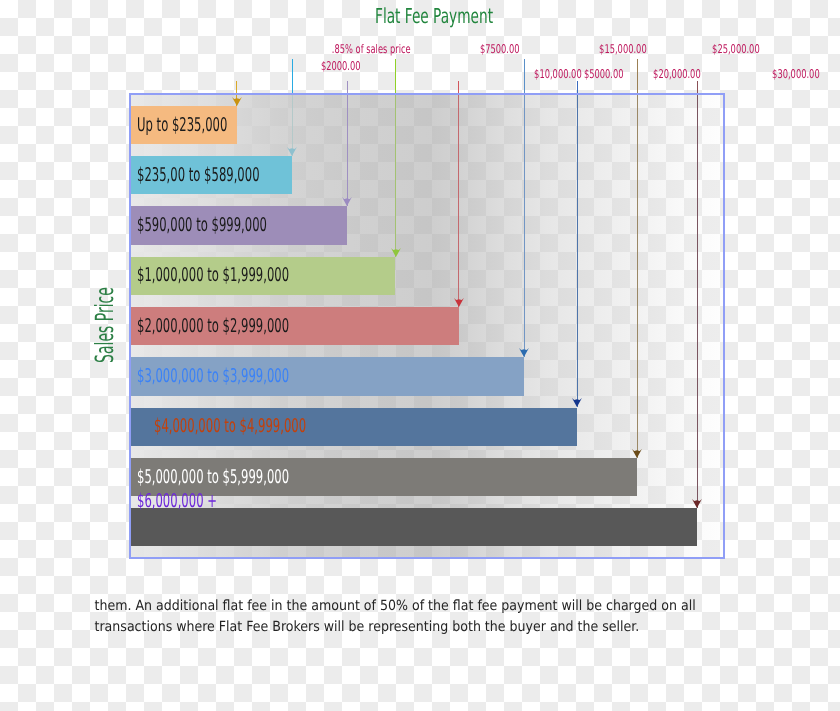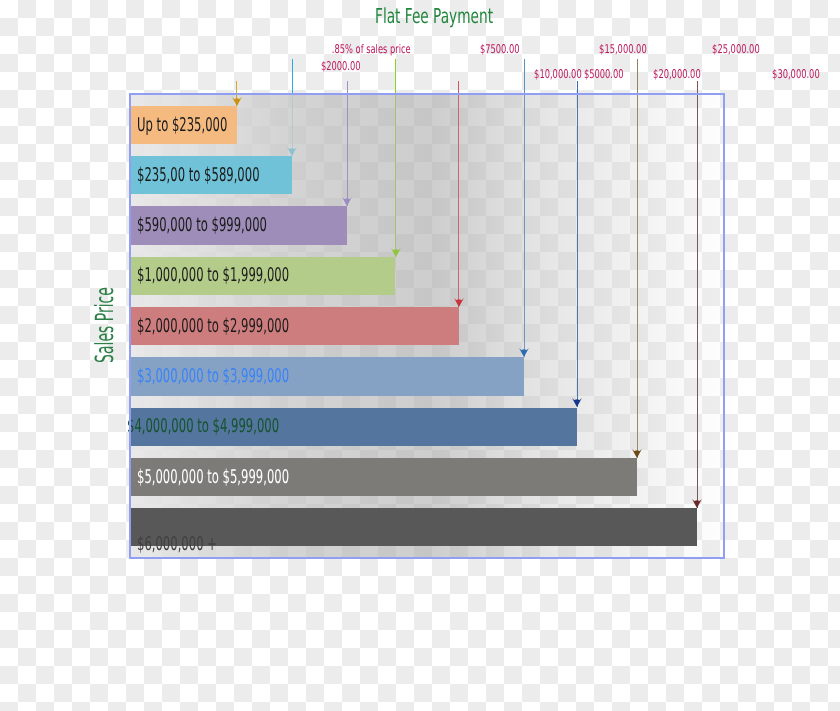--- a/index.html
+++ b/index.html
@@ -94,23 +94,23 @@
 <div class="bar" style="top:457.8px;width:505.8px;background:#7D7B77"></div>
 <div class="bar" style="top:508.1px;width:565.9px;background:#585858"></div>
 </div>
 <div id="bar-labels">
 <div class="bar-label" style="top:105.7px;left:131.3px;color:#1a1a1a"><span>Up to $235,000</span></div>
 <div class="bar-label" style="top:156.0px;left:131.3px;color:#1a1a1a"><span>$235,00 to $589,000</span></div>
 <div class="bar-label" style="top:206.3px;left:131.3px;color:#1a1a1a"><span>$590,000 to $999,000</span></div>
 <div class="bar-label" style="top:256.6px;left:131.3px;color:#1a1a1a"><span>$1,000,000 to $1,999,000</span></div>
 <div class="bar-label" style="top:306.9px;left:131.3px;color:#1a1a1a"><span>$2,000,000 to $2,999,000</span></div>
 <div class="bar-label" style="top:357.2px;left:131.3px;color:#3b82f6"><span>$3,000,000 to $3,999,000</span></div>
-<div class="bar-label" style="top:407.5px;left:121px;color:#14532d"><span>$4,000,000 to $4,999,000</span></div>
+<div class="bar-label" style="top:407.5px;left:148px;color:#c2410c"><span>$4,000,000 to $4,999,000</span></div>
 <div class="bar-label" style="top:457.8px;left:131.3px;color:#ffffff"><span>$5,000,000 to $5,999,000</span></div>
-<div class="bar-label" style="top:525px;left:131.3px;color:#404040"><span>$6,000,000 +</span></div>
+<div class="bar-label" style="top:482px;left:131.3px;color:#6d28d9"><span>$6,000,000 +</span></div>
 </div>
 <div id="pointer-heads">
 <svg class="ptr-head" viewBox="0 0 100 100" preserveAspectRatio="none" style="left:231.95px;top:96.60px;">
       <path d="M0 0 L22 22 L50 14 L78 22 L100 0 L50 100 Z" fill="#C9920F"></path>
     </svg>
 <svg class="ptr-head" viewBox="0 0 100 100" preserveAspectRatio="none" style="left:287.05px;top:146.90px;">
       <path d="M0 0 L22 22 L50 14 L78 22 L100 0 L50 100 Z" fill="#8FC0CE"></path>
     </svg>
 <svg class="ptr-head" viewBox="0 0 100 100" preserveAspectRatio="none" style="left:342.05px;top:197.20px;">
       <path d="M0 0 L22 22 L50 14 L78 22 L100 0 L50 100 Z" fill="#9B8BC0"></path>
@@ -142,13 +142,15 @@
 <div class="tick-label" style="left:395.5px;top:42.3px;"><span>$7500.00</span></div>
 <div class="tick-label" style="left:458.6px;top:67.3px;"><span>$10,000.00</span></div>
 <div class="tick-label" style="left:524.1px;top:42.3px;"><span>$15,000.00</span></div>
 <div class="tick-label" style="left:577.4px;top:67.3px;"><span>$20,000.00</span></div>
 <div class="tick-label" style="left:637.1px;top:42.3px;"><span>$25,000.00</span></div>
 <div class="tick-label" style="left:697.2px;top:67.3px;"><span>$30,000.00</span></div>
 </div>
 <div id="chart-title">Flat Fee Payment</div>
 <div id="y-axis-label">Sales Price</div>
 <div id="footnote">
+<div class="fl"><span class="fl-marker"></span><span>them. An additional flat fee in the amount of 50% of the flat fee payment will be charged on all</span></div>
+<div class="fl"><span class="fl-marker"></span><span>transactions where Flat Fee Brokers will be representing both the buyer and the seller.</span></div>
 </div>
 
 </body></html>

